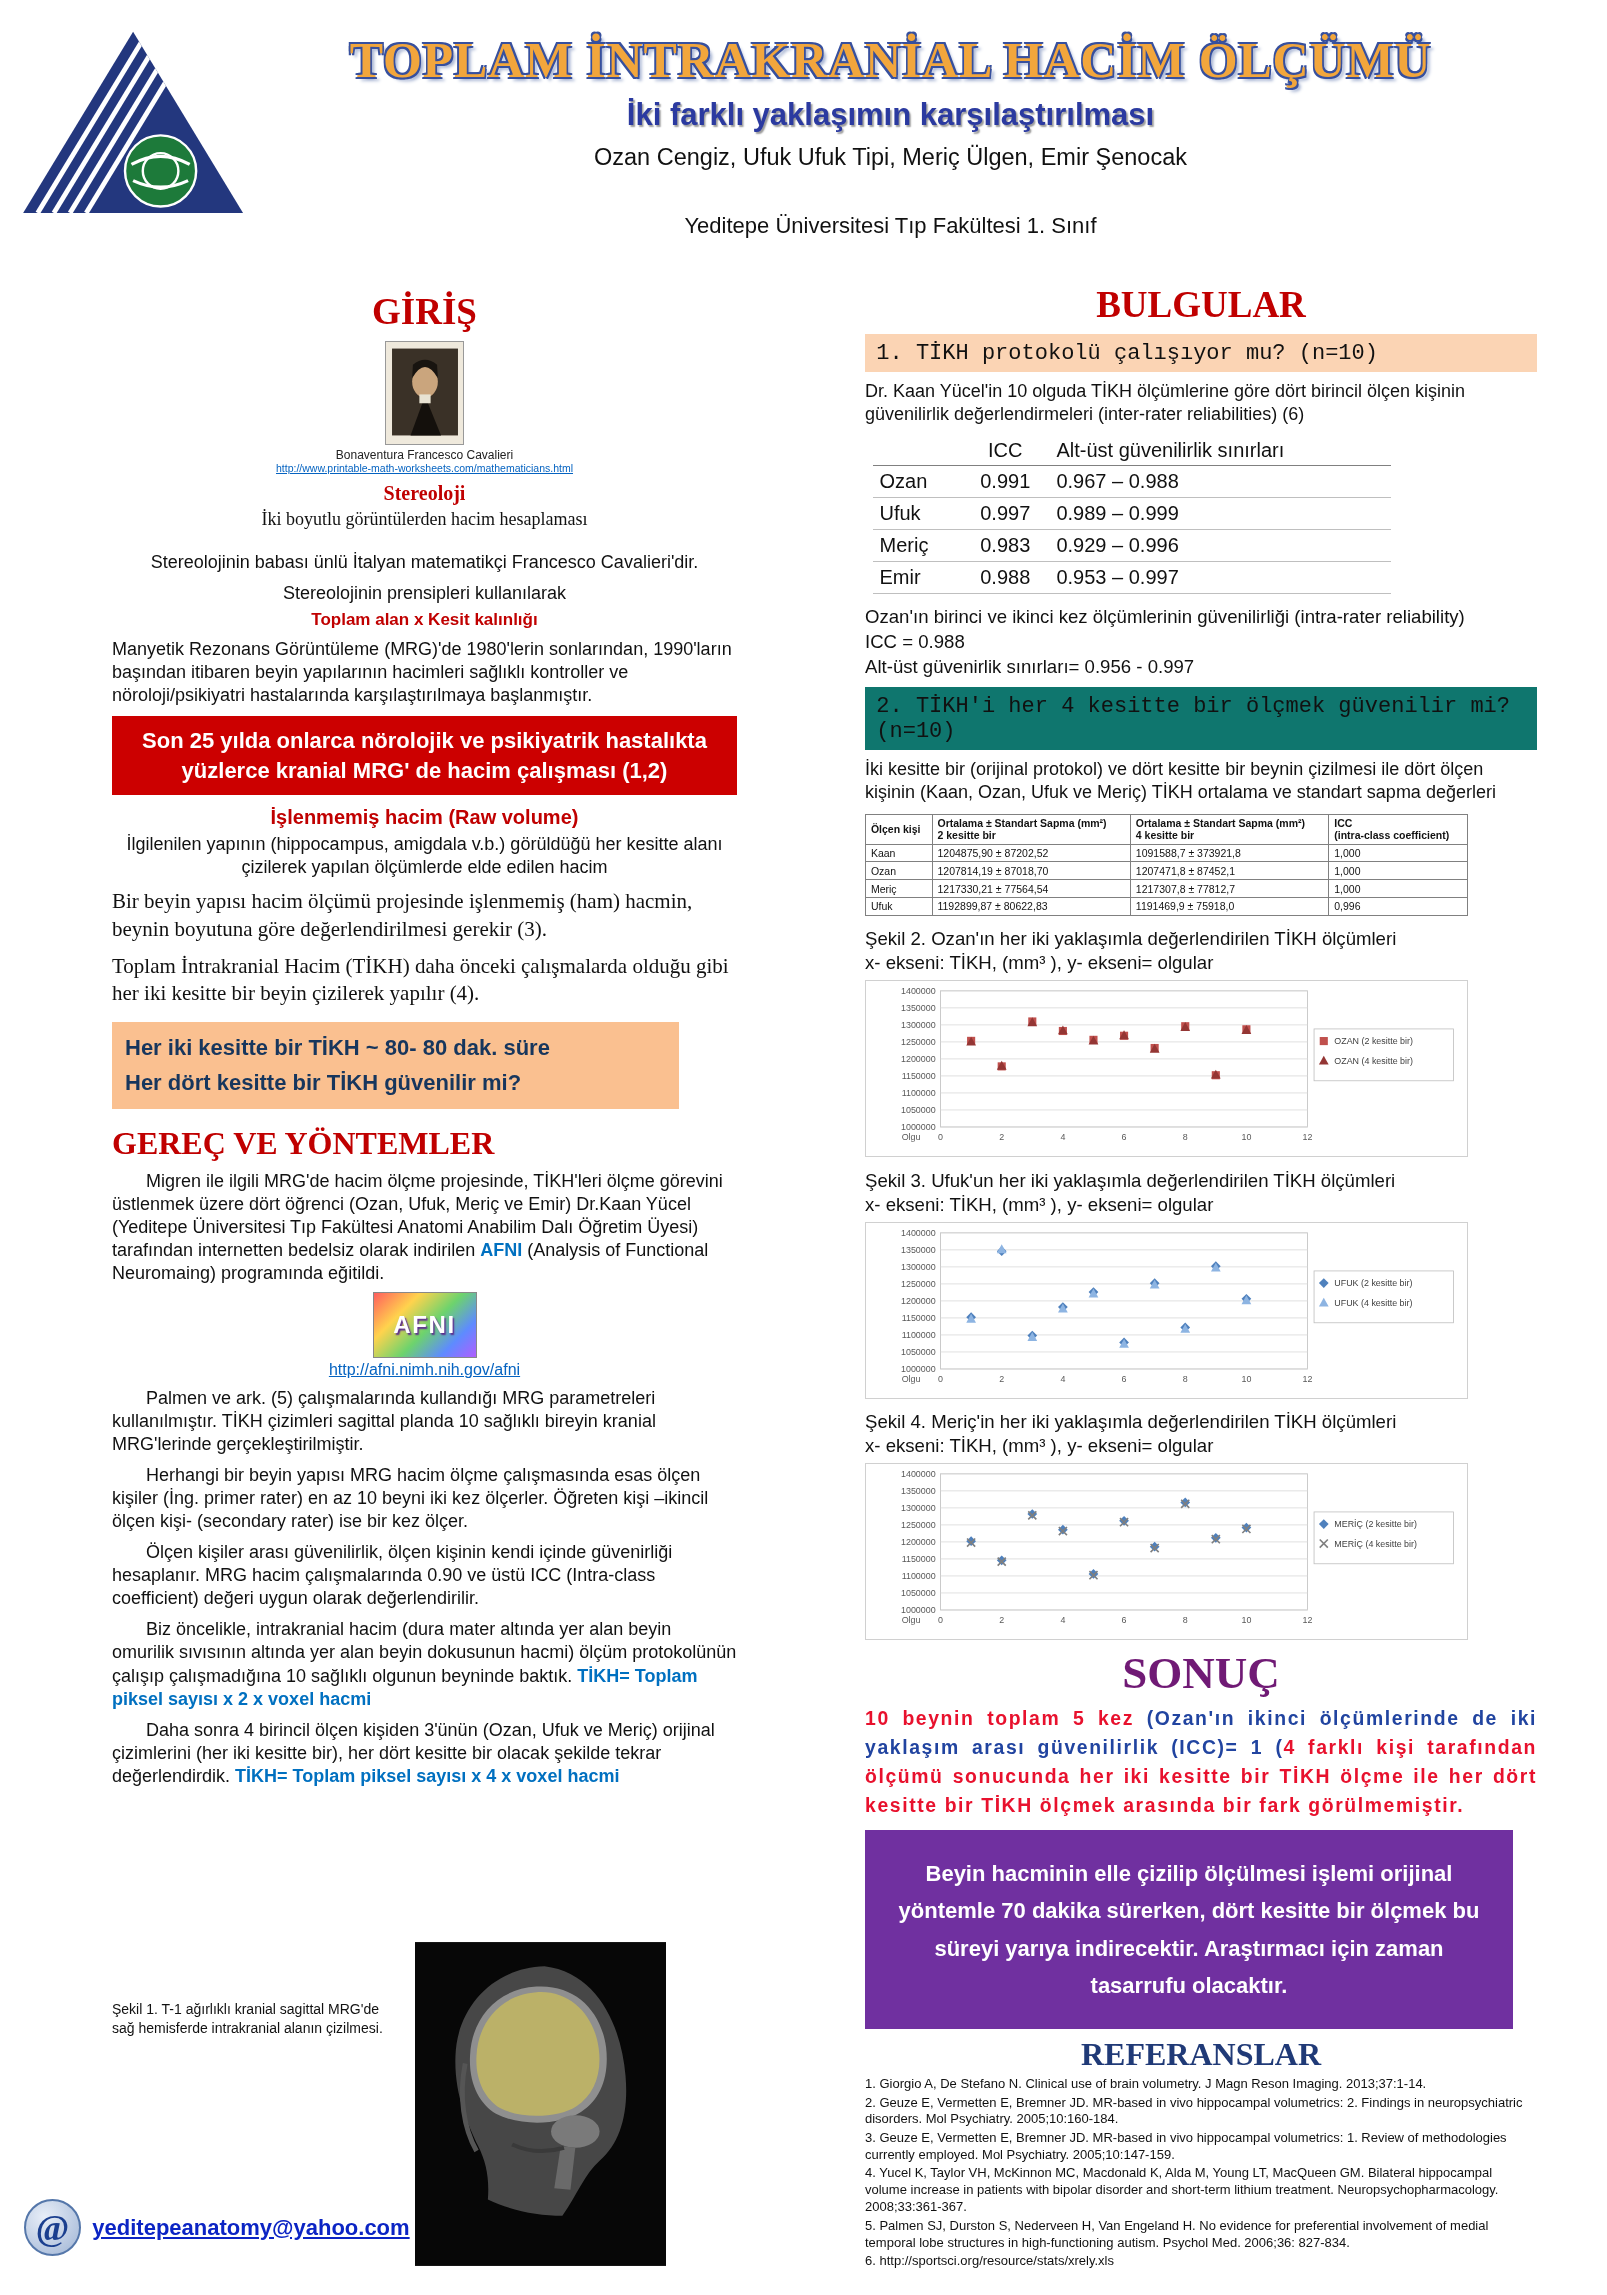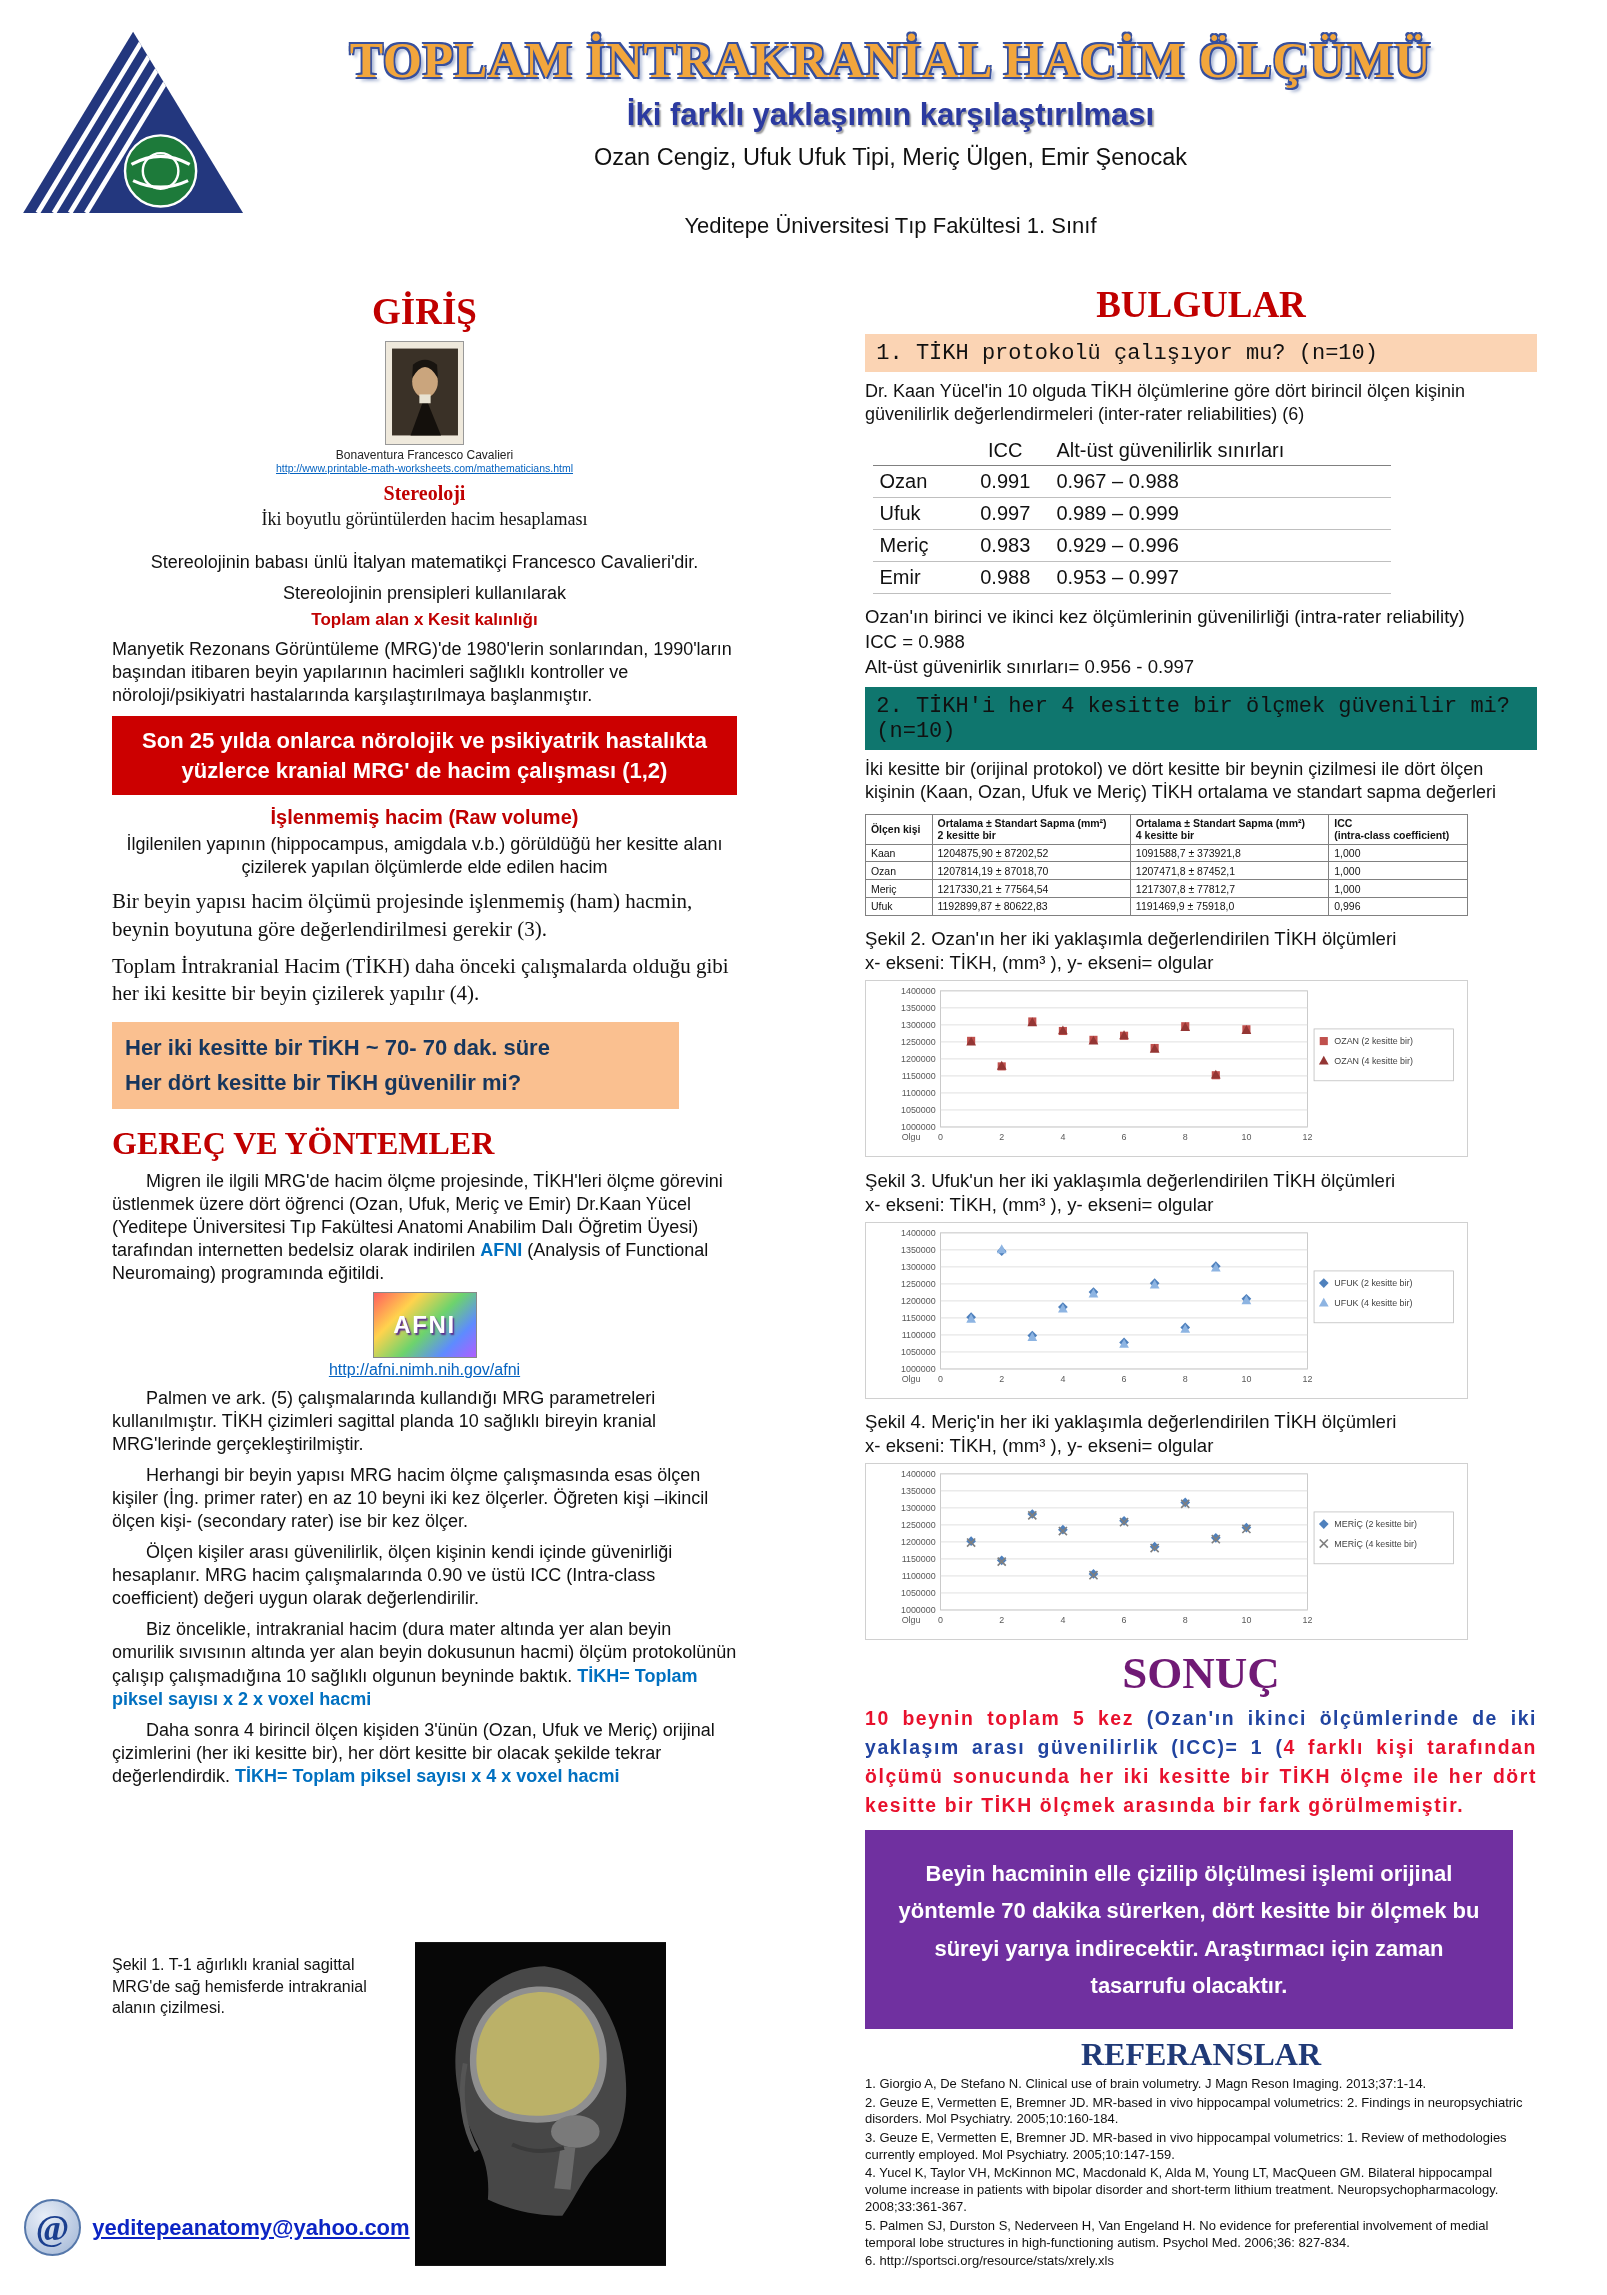--- a/index.html
+++ b/index.html
@@ -64,21 +64,21 @@
   .chart-frame{margin-top:4.9px;border:0.8px solid #d0d0d0;background:#fff;width:603px}
   .sonuc{font-family:"Liberation Serif",serif;color:#701a75;font-weight:bold;font-size:45px;text-align:center;margin-top:6.5px}
   #conclusion-segments{font-weight:bold;font-size:19.4px;line-height:1.5;letter-spacing:1.6px;margin-top:4.9px;text-align:justify}
   .purple-box{background:#7030A0;color:#ffffff;font-weight:bold;font-size:22px;line-height:1.7;
               text-align:center;padding:25px 23px;margin-top:9.7px;width:648px}
   .refs-heading{font-family:"Liberation Serif",serif;color:#203A77;font-weight:bold;font-size:32px;text-align:center;margin-top:6.5px}
   #refs-list{margin-top:3.2px}
   .ref-item{font-size:13px;line-height:1.3;margin-top:1.6px}
 
   
-  #fig1-caption{position:absolute;left:112px;top:1954px;width:291px;font-size:16px;line-height:1.35}
+  #fig1-caption{position:absolute;left:112px;top:2000px;width:291px;font-size:14px;line-height:1.35}
   #brain-figure{position:absolute;left:415px;top:1942px;width:251px;height:324px}
   #footer-email{position:absolute;left:24px;top:2199px;display:flex;align-items:center;gap:11.3px}
   .at-icon{width:57px;height:57px;border-radius:50%;border:2.4px solid #5577aa;
      background:radial-gradient(circle at 35% 30%,#e8eef8,#9fb4d4);display:flex;align-items:center;justify-content:center;
      font-family:"Liberation Serif",serif;font-size:36px;font-weight:bold;color:#1b3f8f}
   .email{font-size:22px;font-weight:bold;color:#0B24C4;text-decoration:underline;cursor:pointer}
 </style>
 </head>
 <body>
 
@@ -141,21 +141,21 @@
 
     <div class="red-banner">Son 25 yılda onlarca nörolojik ve psikiyatrik hastalıkta yüzlerce kranial MRG' de hacim çalışması (1,2)</div>
 
     <div class="red-title">İşlenmemiş hacim (Raw volume)</div>
     <p class="body center" style="margin-top:3.2px">İlgilenilen yapının (hippocampus, amigdala v.b.) görüldüğü her kesitte alanı çizilerek yapılan ölçümlerde elde edilen hacim</p>
 
     <p class="serif-big">Bir beyin yapısı hacim ölçümü projesinde işlenmemiş (ham) hacmin, beynin boyutuna göre değerlendirilmesi gerekir (3).</p>
     <p class="serif-big">Toplam İntrakranial Hacim (TİKH) daha önceki çalışmalarda olduğu gibi her iki kesitte bir beyin çizilerek yapılır (4).</p>
 
     <div class="question-box">
-      <div>Her iki kesitte bir TİKH ~ 70- 70 dak. süre</div>
+      <div>Her iki kesitte bir TİKH ~ 80- 80 dak. süre</div>
       <div>Her dört kesitte bir TİKH güvenilir mi?</div>
     </div>
 
     <h2 class="sec left">GEREÇ VE YÖNTEMLER</h2>
 
     <p class="body indent"><span>Migren ile ilgili MRG'de hacim ölçme projesinde, TİKH'leri ölçme görevini üstlenmek üzere dört öğrenci (Ozan, Ufuk, Meriç ve Emir) Dr.Kaan Yücel (Yeditepe Üniversitesi Tıp Fakültesi Anatomi Anabilim Dalı Öğretim Üyesi) tarafından internetten bedelsiz olarak indirilen </span><span class="blue-bold">AFNI</span><span> (Analysis of Functional Neuromaing) programında eğitildi.</span></p>
 
     <div class="afni-block">
       <div class="afni-logo">
           <span>AFNI</span>

